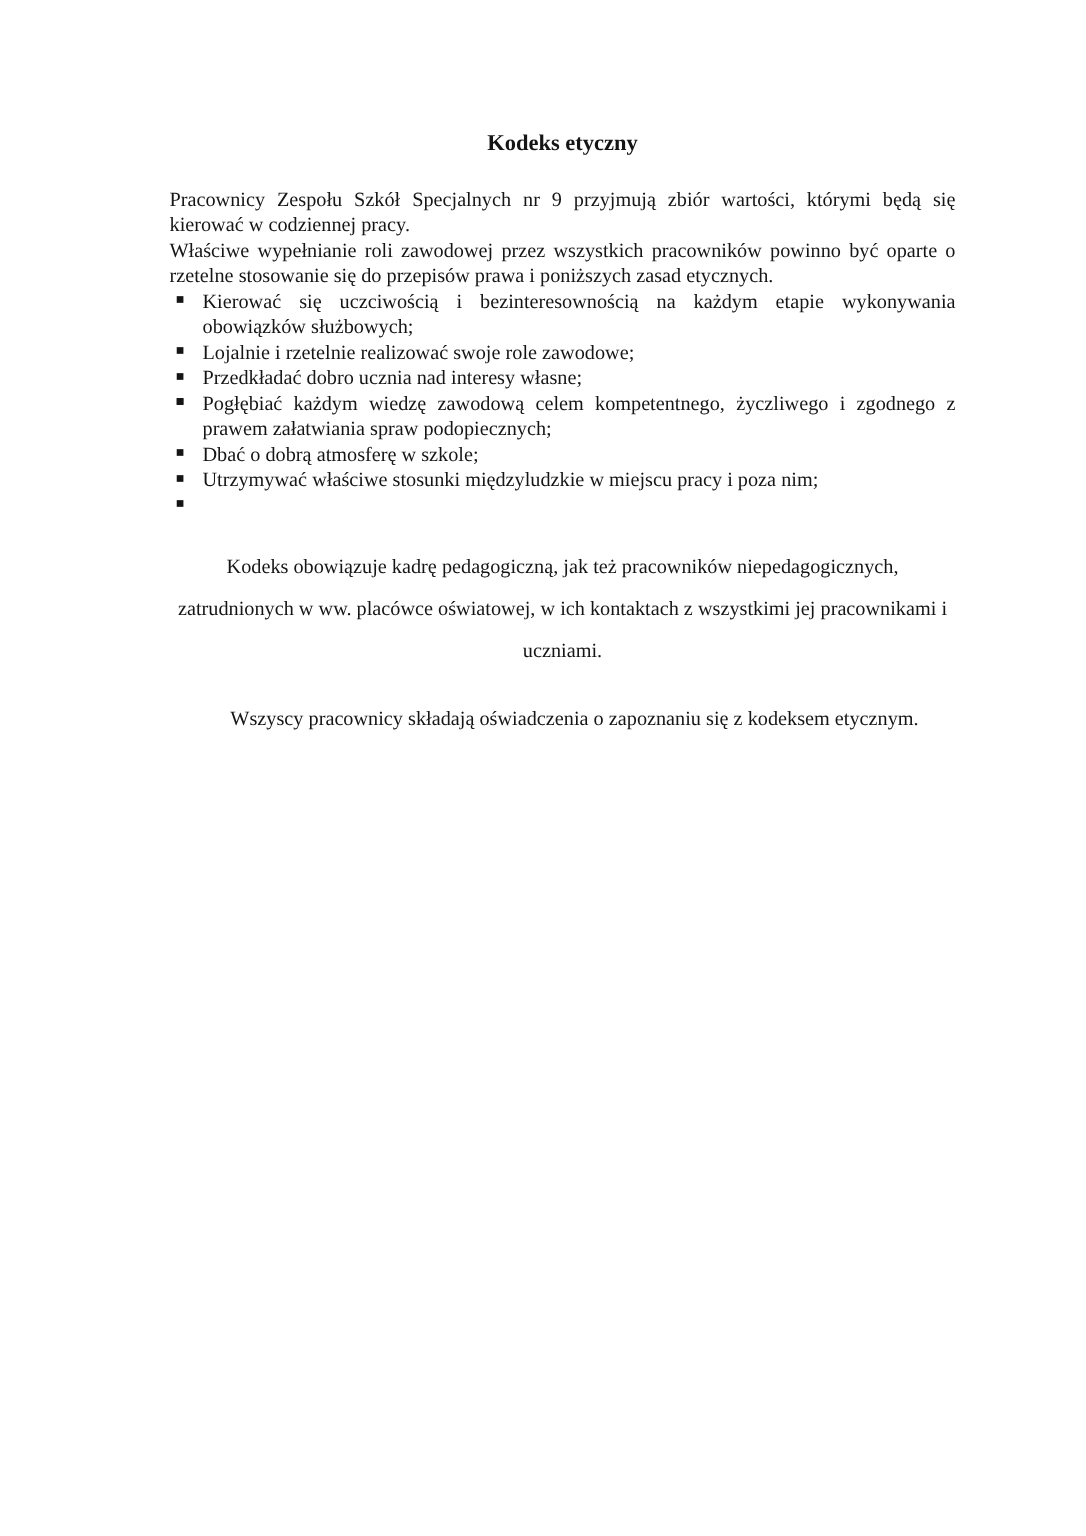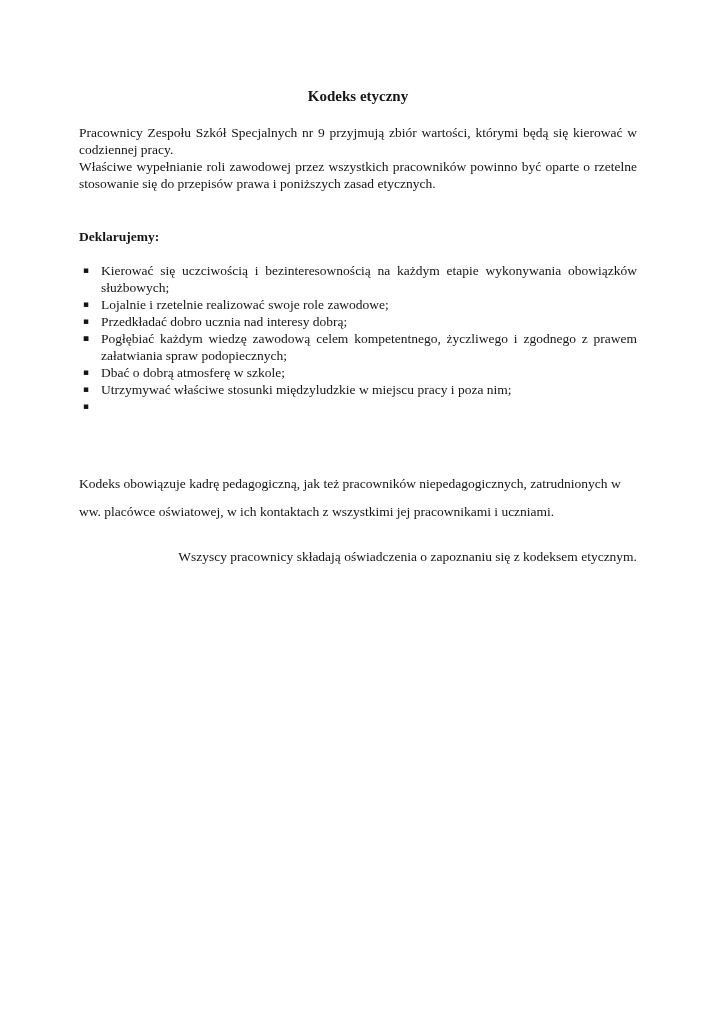--- a/index.html
+++ b/index.html
@@ -7,21 +7,21 @@
     padding: 0;
     background: #ffffff;
   }
   .page {
     position: relative;
     width: 724px;
     height: 1024px;
     margin: 0 auto;
     background: #ffffff;
     box-sizing: border-box;
-    padding: 87px 87px 0 79px;
+    padding: 87px 87px 0 113px;
     font-family: "Liberation Serif", "DejaVu Serif", serif;
     font-size: 13.5px;
     line-height: 17px;
     color: #151515;
   }
   .doc-title {
     margin: 0 0 19px 0;
     font-size: 15px;
     line-height: 18px;
     font-weight: bold;
@@ -49,56 +49,55 @@
   }
   ul.bullet-list .marker {
     position: absolute;
     left: 4px;
     top: 0;
     font-family: "DejaVu Sans", sans-serif;
     font-size: 9px;
     line-height: 17px;
   }
   .closing-1 {
-    margin: 72px 0 0 0;
+    margin: 36px 0 0 0;
     line-height: 28px;
-    text-align: left;
+    text-align: center;
   }
   .closing-2 {
     margin: 22px 0 0 16px;
     line-height: 17px;
-    text-align: right;
+    text-align: center;
   }
 </style>
 </head>
 <body>
 
 <div class="page">
 
   <h1 class="doc-title">Kodeks etyczny</h1>
 
   <div class="intro">
     <p>Pracownicy Zespołu Szkół Specjalnych nr 9 przyjmują zbiór wartości, którymi będą się kierować w codziennej pracy.</p>
     <p>Właściwe wypełnianie roli zawodowej przez wszystkich pracowników powinno być oparte o rzetelne stosowanie się do przepisów prawa i poniższych zasad etycznych.</p>
   </div>
 
-  <p class="declare-heading">Deklarujemy:</p>
 
   <ul class="bullet-list">
     <li>
       <span class="marker">▪</span>
       <span>Kierować się uczciwością i bezinteresownością na każdym etapie wykonywania obowiązków służbowych;</span>
     </li>
     <li>
       <span class="marker">▪</span>
       <span>Lojalnie i rzetelnie realizować swoje role zawodowe;</span>
     </li>
     <li>
       <span class="marker">▪</span>
-      <span>Przedkładać dobro ucznia nad interesy dobrą;</span>
+      <span>Przedkładać dobro ucznia nad interesy własne;</span>
     </li>
     <li>
       <span class="marker">▪</span>
     </li>
     <li>
       <span class="marker">▪</span>
       <span>Pogłębiać każdym wiedzę zawodową celem kompetentnego, życzliwego i zgodnego z prawem załatwiania spraw podopiecznych;</span>
     </li>
     <li>
       <span class="marker">▪</span>

